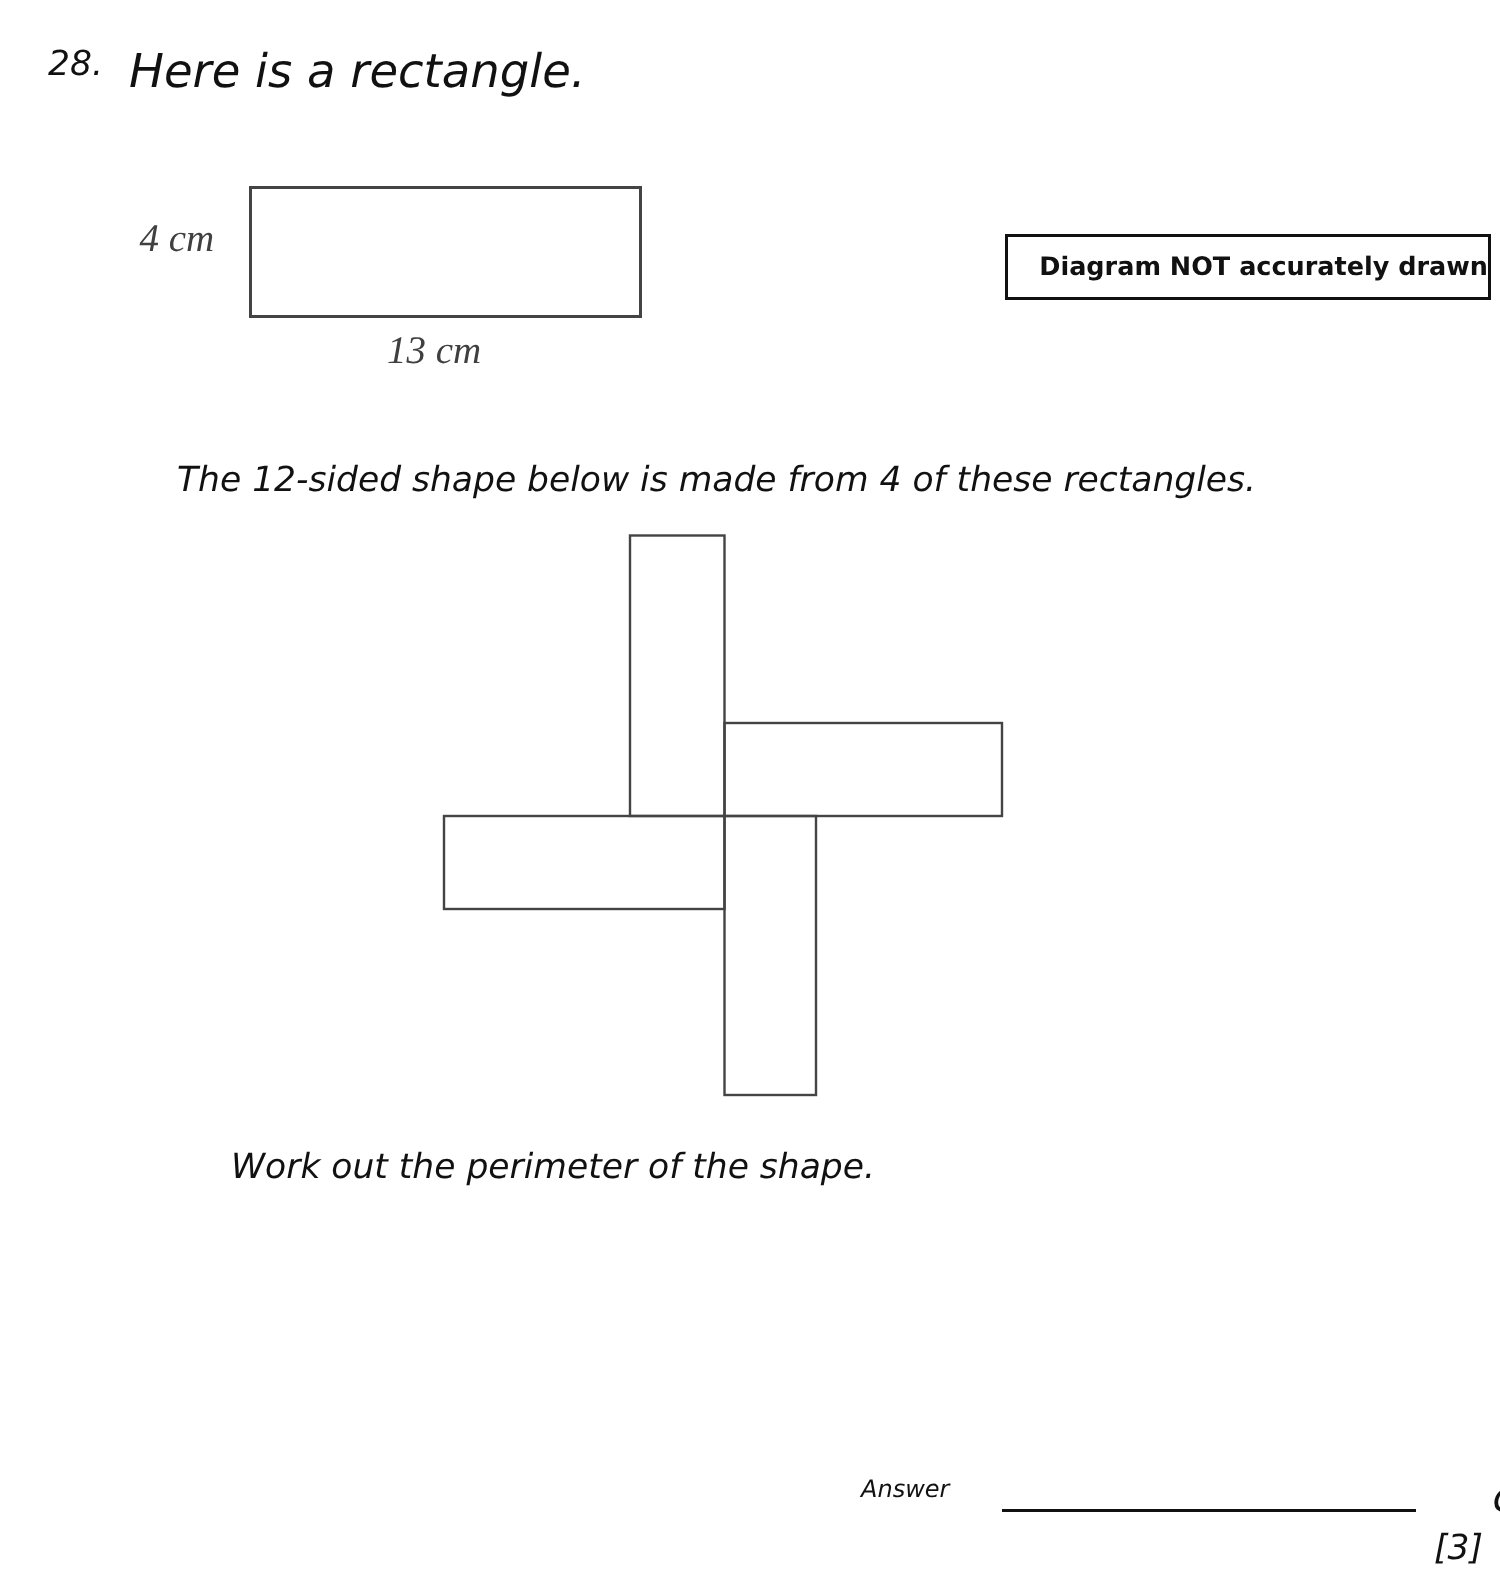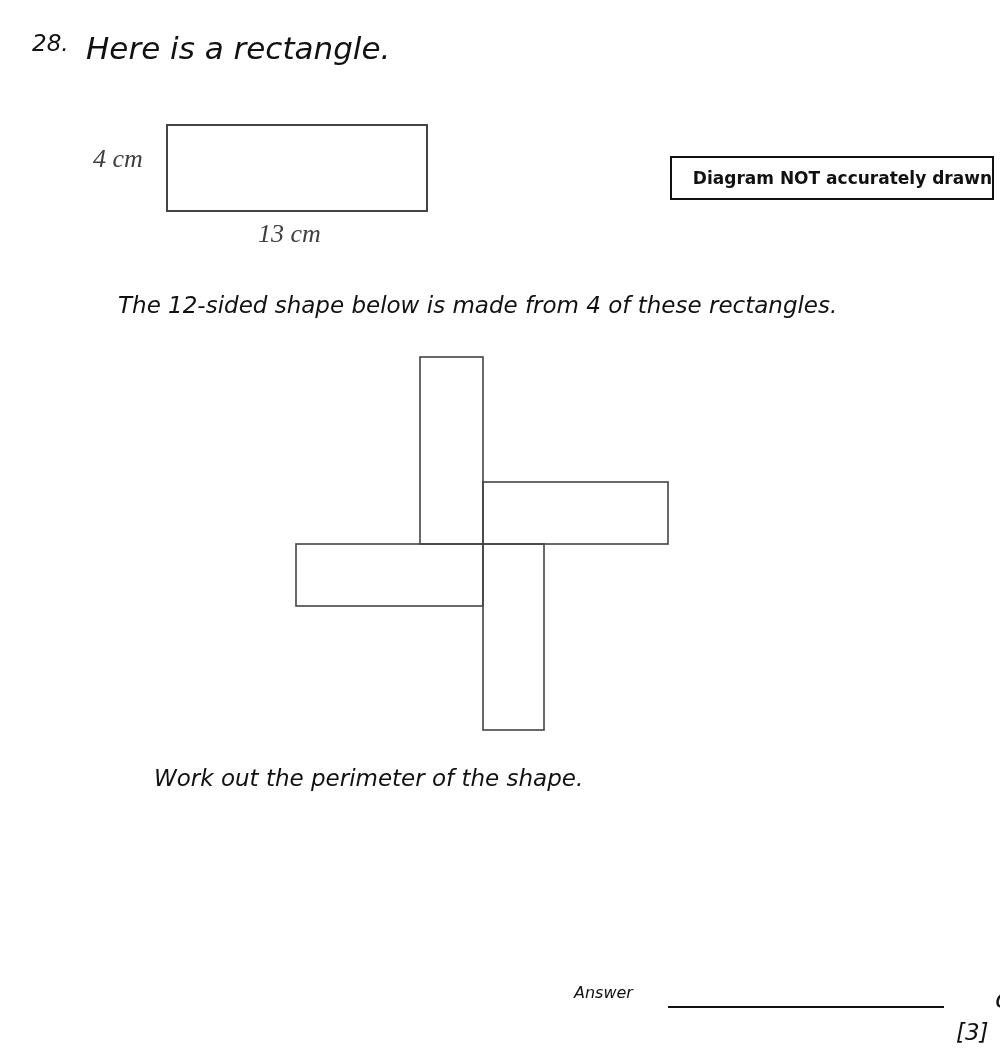--- a/index.html
+++ b/index.html
@@ -6,21 +6,21 @@
   body { width: 1000px; height: 1060px; position: relative; overflow: hidden; color: #111; font-family: "DejaVu Sans", sans-serif; }
   .abs { position: absolute; white-space: nowrap; font-style: italic; }
   .q-num { left: 32px; top: 30px; font-size: 23px; }
   .q-text { left: 86px; top: 30px; font-size: 31px; }
   .serif { font-family: "Liberation Serif", "DejaVu Serif", serif; font-size: 26px; color: #404040; }
   .rect-label-h { left: 93px; top: 144px; }
   .rect-label-w { left: 258px; top: 219px; }
   .rect { position: absolute; left: 166px; top: 124px; width: 258px; height: 84px; border: 2px solid #444; }
   .note { position: absolute; left: 638px; top: 156px; width: 320px; height: 40px; border: 2px solid #111; display: flex; align-items: center; justify-content: flex-end; font-size: 17px; font-weight: bold; margin-left: 32px; }
   .body-text { font-size: 23px; }
-  .t1 { left: 118px; top: 292px; }
+  .t1 { left: 118px; top: 307px; }
   .t2 { left: 154px; top: 765px; text-align: right; }
   .shape { position: absolute; left: 0; top: 0; }
   .answer-label { left: 574px; top: 983px; font-size: 16px; }
   .answer-line { position: absolute; left: 668px; top: 1006px; width: 276px; border-bottom: 2px solid #111; }
   .answer-unit { left: 995px; top: 983px; font-size: 27px; }
   .marks { left: 956px; top: 1019px; font-size: 23px; }
 </style>
 </head>
 <body>
 

